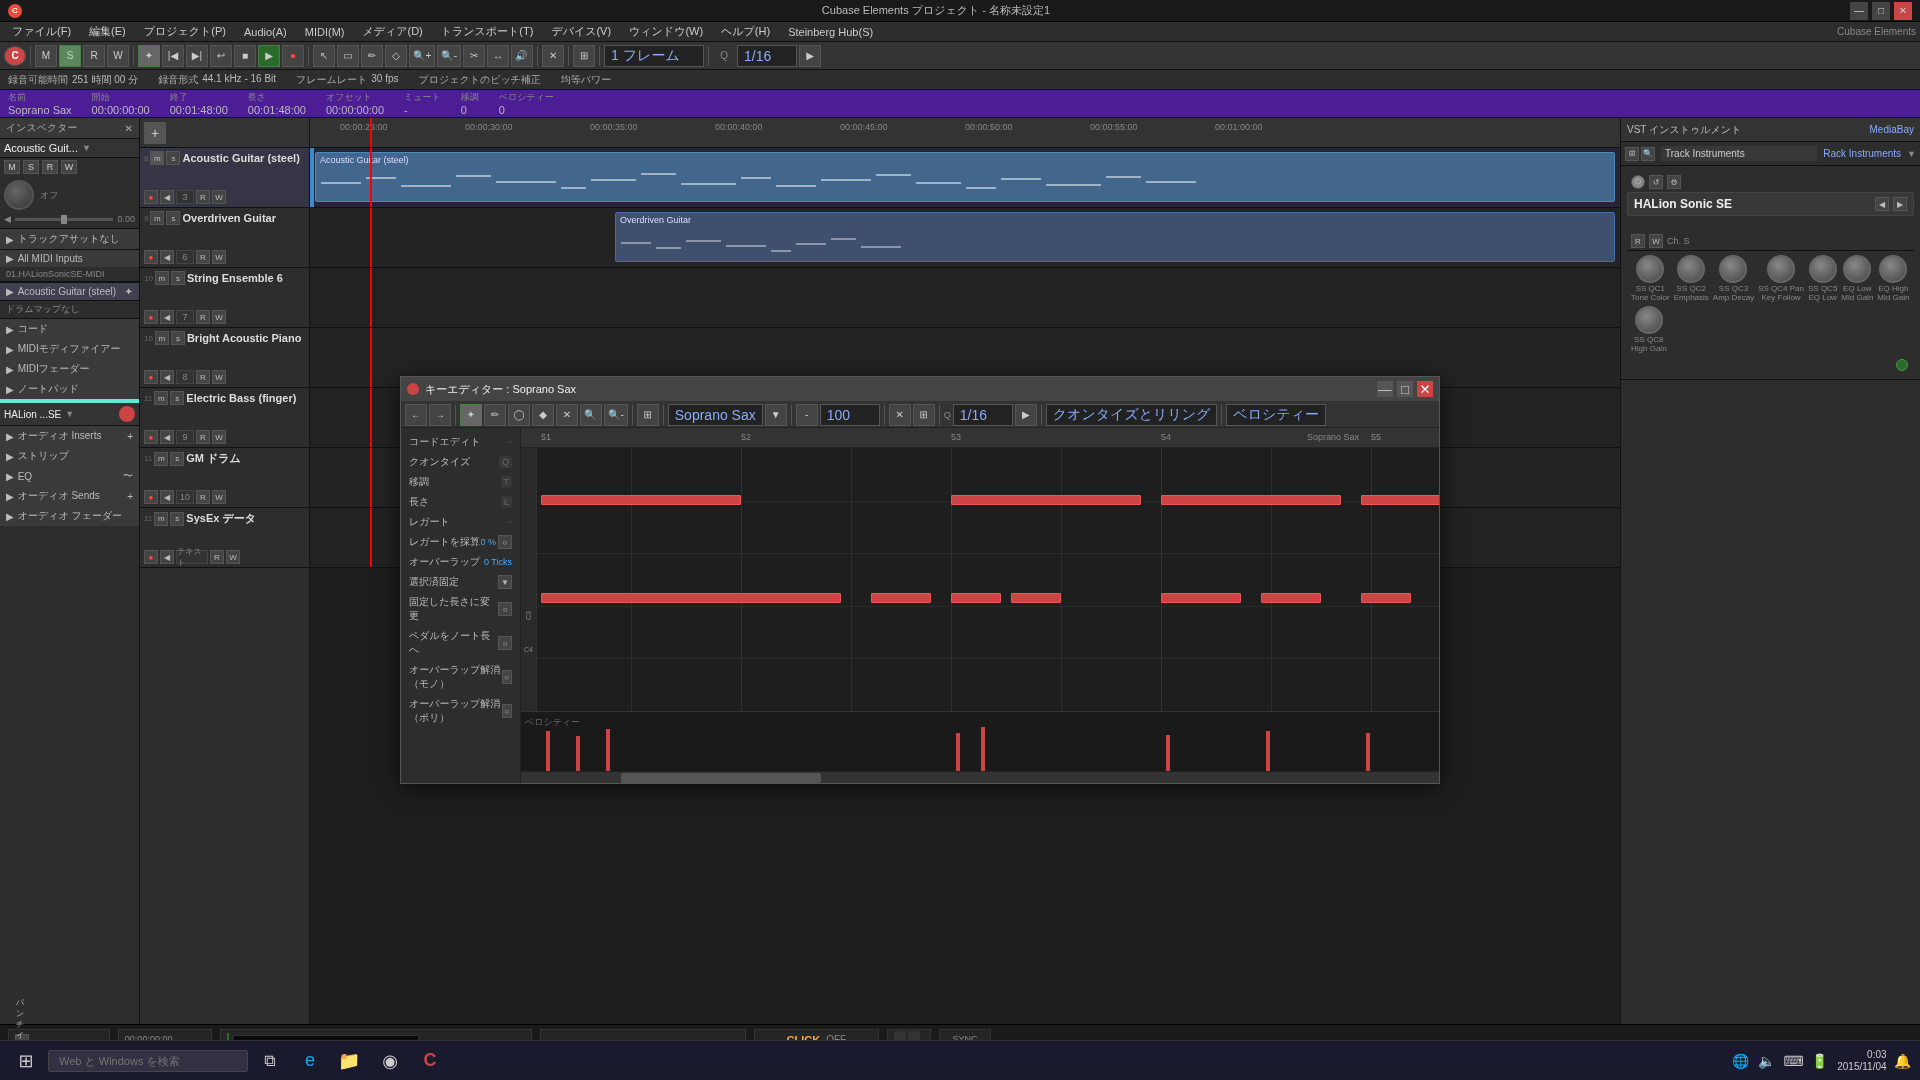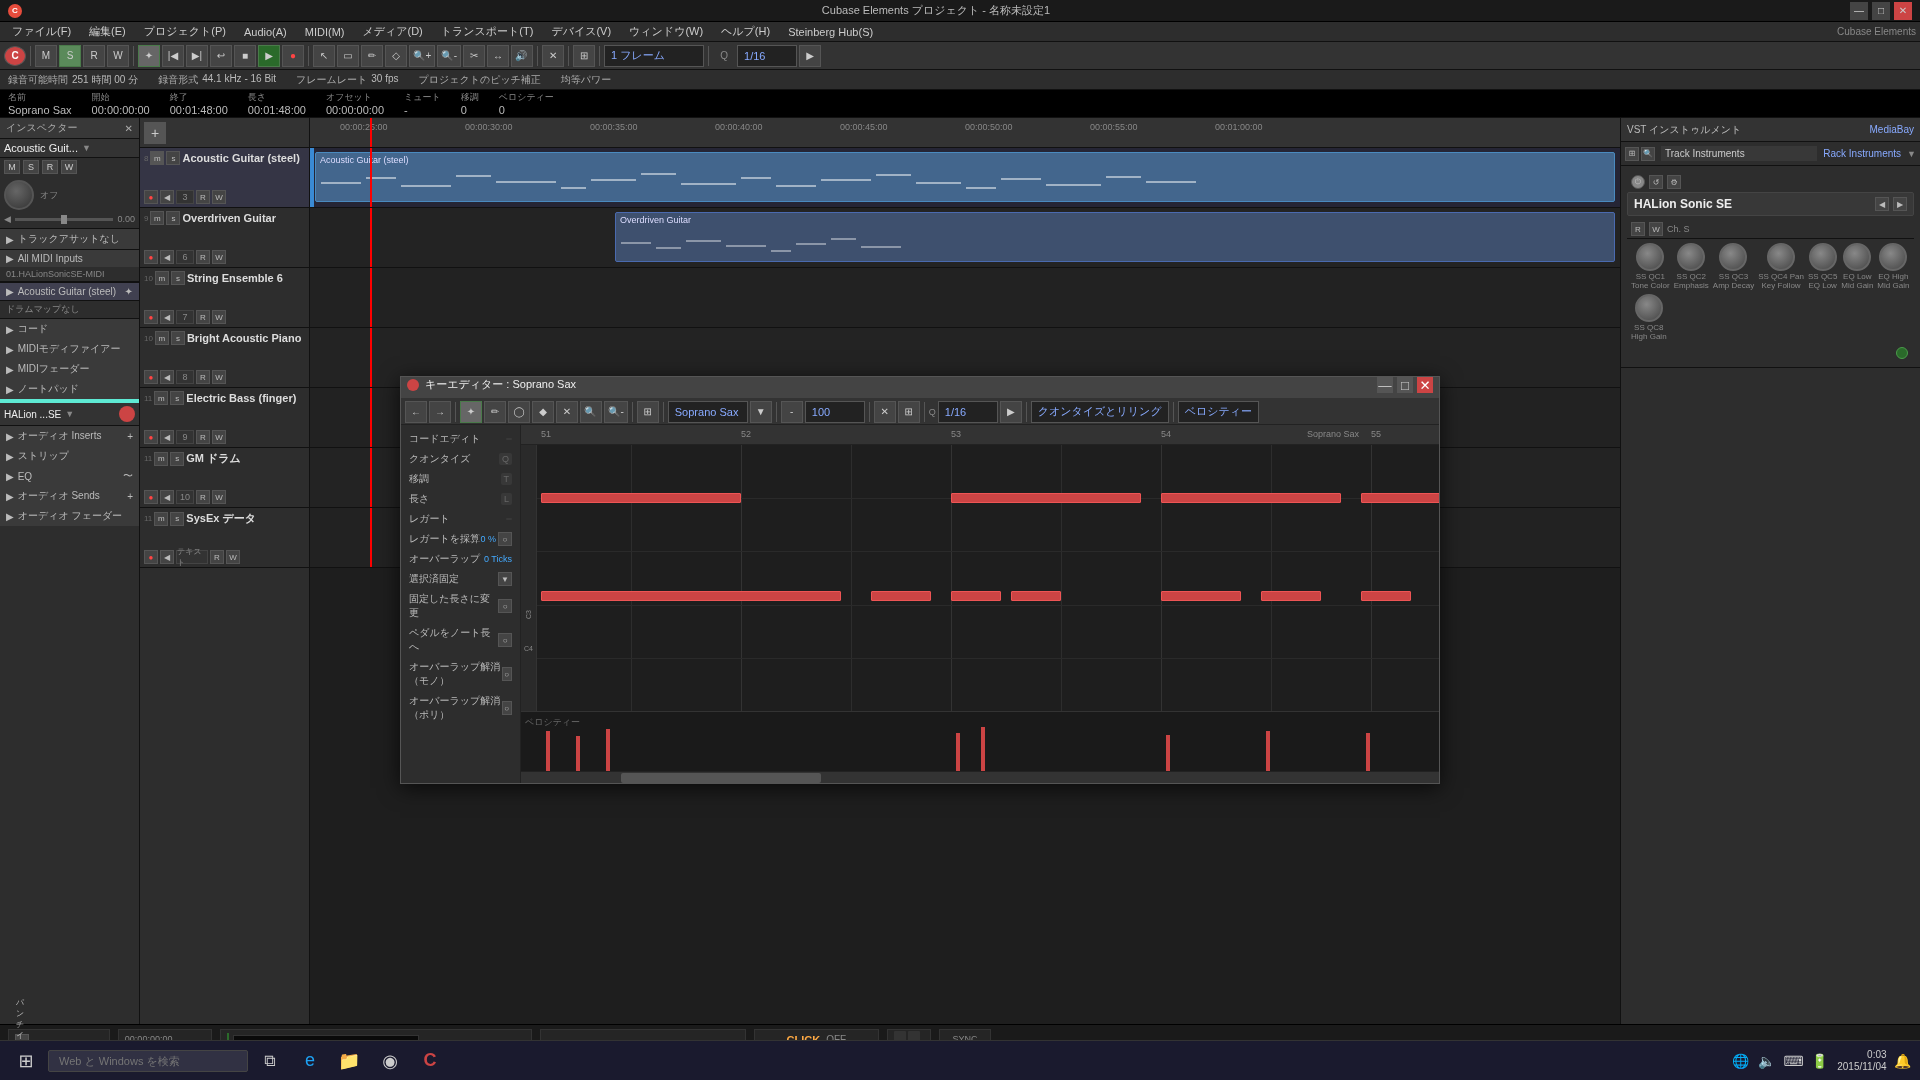--- a/index.html
+++ b/index.html
@@ -67,41 +67,41 @@
       background: #444; border: 1px solid #555;
       color: #ccc; cursor: pointer;
       display: flex; align-items: center; justify-content: center;
       font-size: 10px; padding: 0 3px;
     }
     .tb-btn.active { background: #5a8a5a; border-color: #4a7a4a; }
     .tb-sep { width: 1px; height: 20px; background: #555; margin: 0 2px; }
     .tb-display {
       height: 22px; background: #222; border: 1px solid #555;
       color: #8af; padding: 0 6px; display: flex; align-items: center;
-      font-size: 11px; min-width: 60px;
+      font-size: 14px; min-width: 60px;
     }
 
     
     #info-bar {
       height: 20px;
       background: #2d2d2d;
       display: flex;
       align-items: center;
       padding: 0 8px;
       border-bottom: 1px solid #111;
       gap: 20px;
       font-size: 10px;
       color: #aaa;
     }
     #info-bar .info-item { display: flex; gap: 4px; }
 
     
     #time-bar {
       height: 28px;
-      background: #000000;
+      background: #4c1d95;
       display: flex;
       align-items: center;
       padding: 0 8px;
       border-bottom: 1px solid #111;
       gap: 20px;
       font-size: 10px;
       color: #aaa;
     }
     .time-field { display: flex; flex-direction: column; }
     .time-label { font-size: 9px; color: #888; }
@@ -286,21 +286,21 @@
       border-bottom: 1px solid #111;
     }
     .vst-plugin-row {
       background: #383838;
       padding: 4px 6px;
       border: 1px solid #444;
       border-radius: 2px;
       display: flex;
       align-items: center;
       justify-content: space-between;
-      margin-bottom: 4px;
+      margin-bottom: 16px;
     }
     .vst-plugin-name { color: #eee; font-size: 12px; font-weight: bold; }
     .vst-knobs {
       display: flex;
       gap: 4px;
       flex-wrap: wrap;
       padding: 4px;
     }
     .vst-knob-group {
       display: flex; flex-direction: column; align-items: center; gap: 1px;
@@ -369,23 +369,23 @@
       border: 1px solid #555;
       box-shadow: 0 4px 20px rgba(0,0,0,0.7);
       display: flex;
       flex-direction: column;
       z-index: 100;
     }
     #ke-titlebar {
       height: 22px;
       background: #444;
       display: flex;
-      align-items: flex-start;
+      align-items: center;
       justify-content: space-between;
-      padding: 0 6px;
+      padding: 12px 6px;
       border-bottom: 1px solid #333;
     }
     #ke-titlebar .title { color: #eee; font-size: 11px; }
     #ke-toolbar {
       height: 26px;
       background: #333;
       display: flex;
       align-items: center;
       padding: 0 4px;
       gap: 2px;

